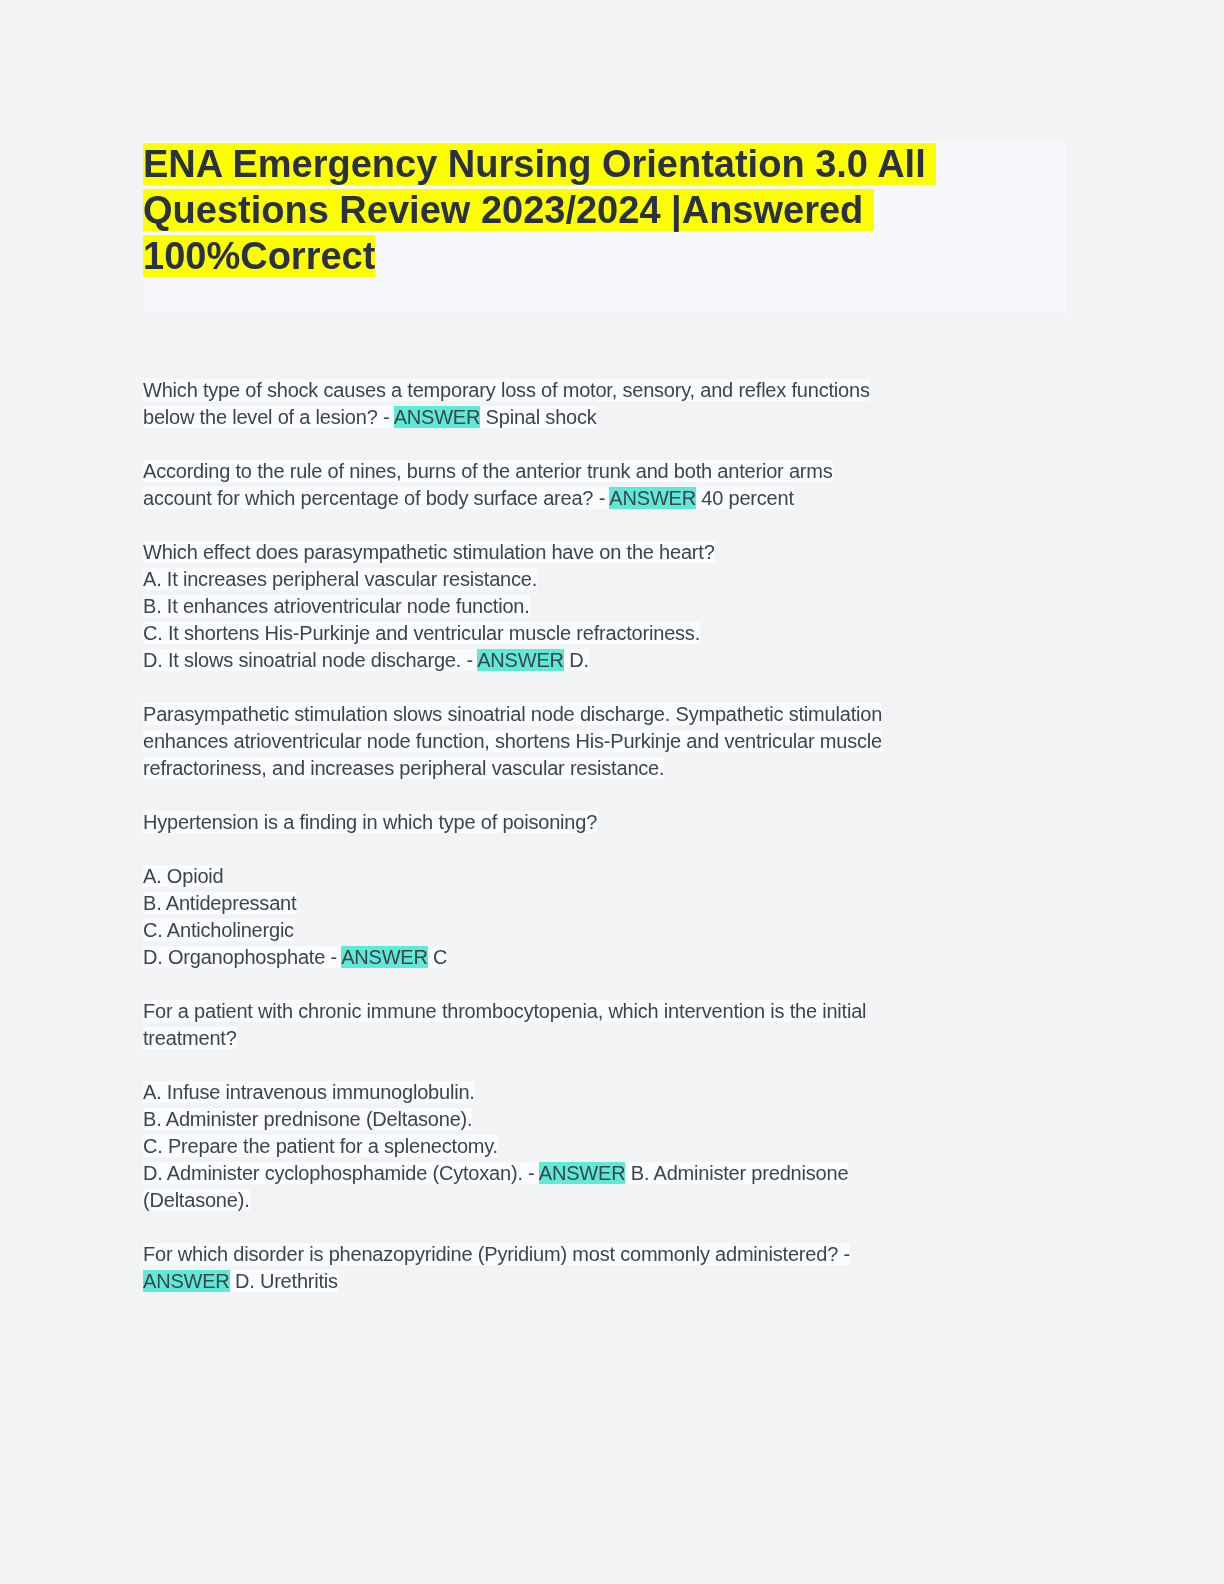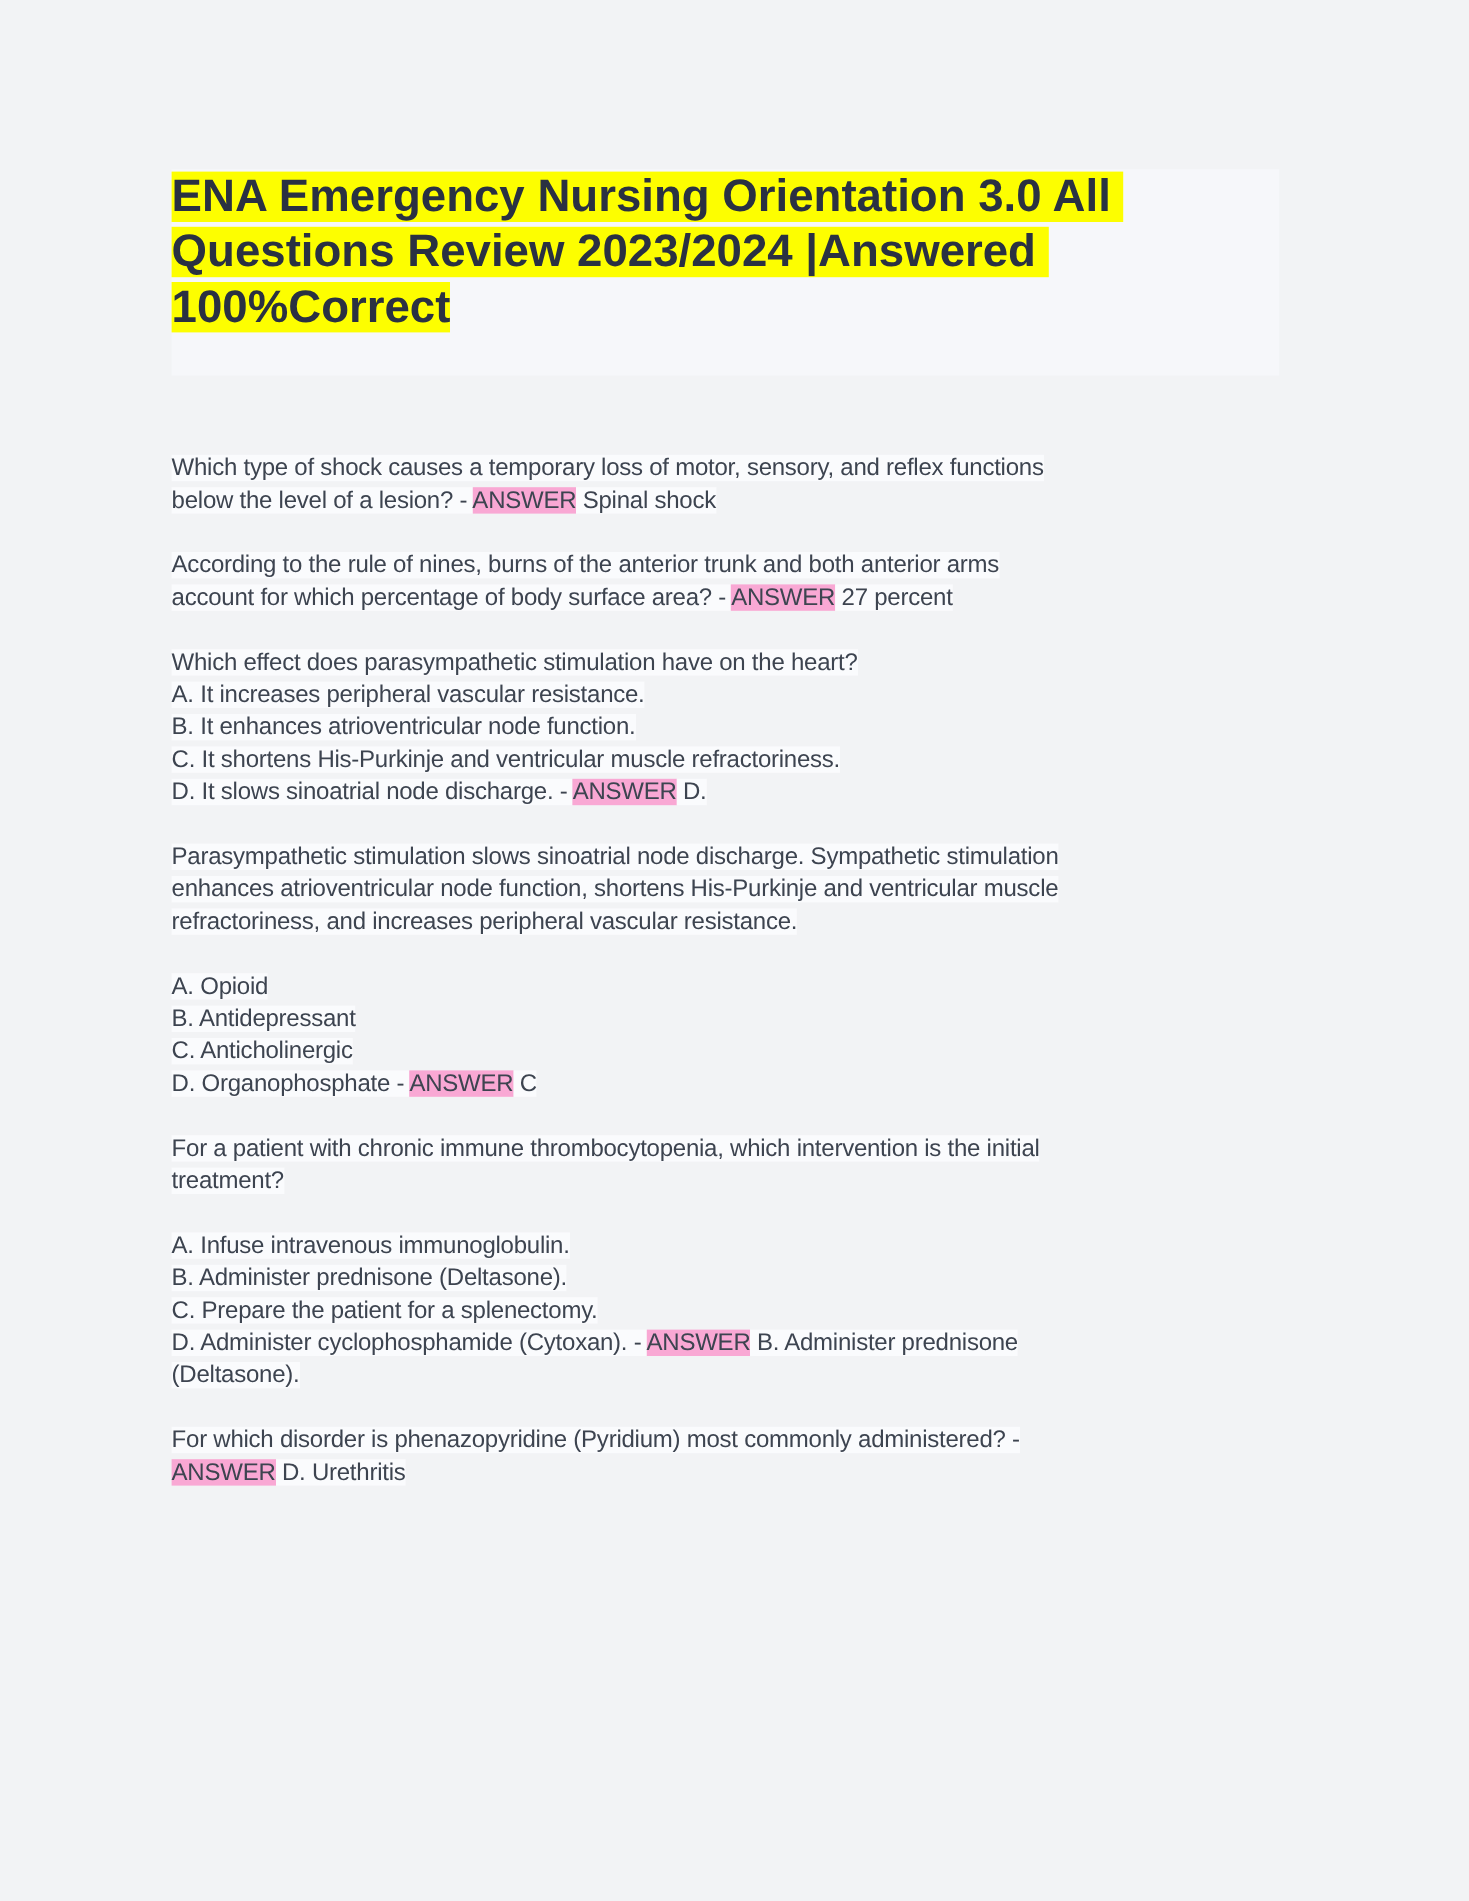--- a/index.html
+++ b/index.html
@@ -41,44 +41,45 @@
     color: #3d4450;
     margin: 10px 0 27px 0;
     white-space: pre-wrap;
     max-width: 990px;
   }
   p.qa:last-child { margin-bottom: 0; }
   p.qa .seg {
     background: #fafbfd;
   }
   p.qa .hl {
-    background: #f9a8d4;
+    background: #5eead4;
   }
 </style>
 </head>
 <body>
 
 <div class="doc">
   <div class="title-block">
     <h1 class="title"><span class="hl">ENA Emergency Nursing Orientation 3.0 All 
 Questions Review 2023/2024 |Answered 100%Correct</span></h1>
   </div>
   <div class="paras">
       <p class="qa"><span class="seg">Which type of shock causes a temporary loss of motor, sensory, and reflex functions
 below the level of a lesion? - </span><span class="hl">ANSWER</span><span class="seg"> Spinal shock</span></p>
       <p class="qa"><span class="seg">According to the rule of nines, burns of the anterior trunk and both anterior arms
-account for which percentage of body surface area? - </span><span class="hl">ANSWER</span><span class="seg"> 27 percent</span></p>
+account for which percentage of body surface area? - </span><span class="hl">ANSWER</span><span class="seg"> 40 percent</span></p>
       <p class="qa"><span class="seg">Which effect does parasympathetic stimulation have on the heart?
 A. It increases peripheral vascular resistance.
 B. It enhances atrioventricular node function.
 C. It shortens His-Purkinje and ventricular muscle refractoriness.
 D. It slows sinoatrial node discharge. - </span><span class="hl">ANSWER</span><span class="seg"> D.</span></p>
       <p class="qa"><span class="seg">Parasympathetic stimulation slows sinoatrial node discharge. Sympathetic stimulation
 enhances atrioventricular node function, shortens His-Purkinje and ventricular muscle
 refractoriness, and increases peripheral vascular resistance.</span></p>
+      <p class="qa"><span class="seg">Hypertension is a finding in which type of poisoning?</span></p>
       <p class="qa"><span class="seg">A. Opioid
 B. Antidepressant
 C. Anticholinergic
 D. Organophosphate - </span><span class="hl">ANSWER</span><span class="seg"> C</span></p>
       <p class="qa"><span class="seg">For a patient with chronic immune thrombocytopenia, which intervention is the initial
 treatment?</span></p>
       <p class="qa"><span class="seg">A. Infuse intravenous immunoglobulin.
 B. Administer prednisone (Deltasone).
 C. Prepare the patient for a splenectomy.
 D. Administer cyclophosphamide (Cytoxan). - </span><span class="hl">ANSWER</span><span class="seg"> B. Administer prednisone

